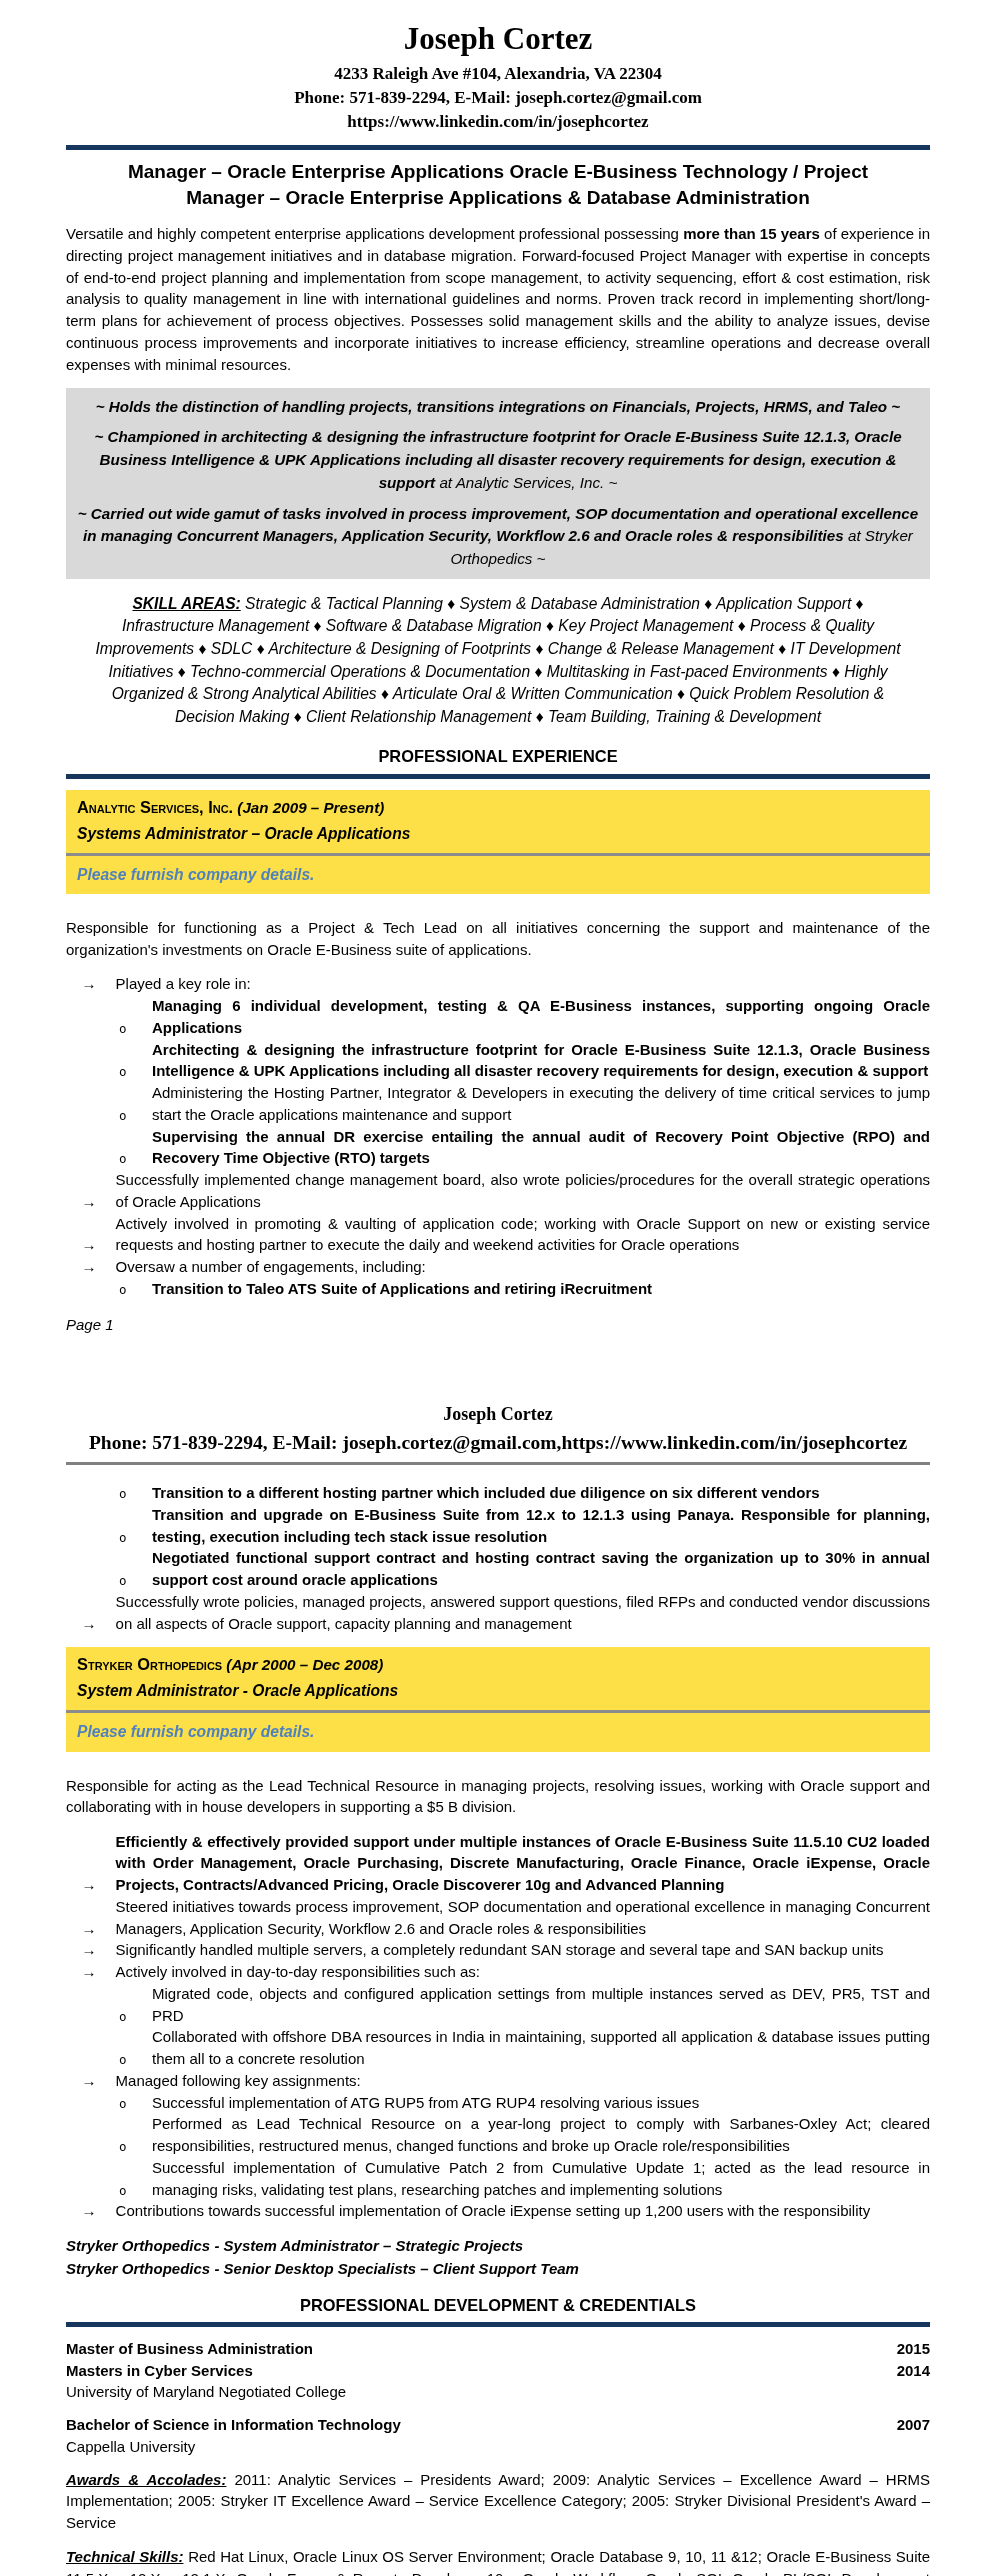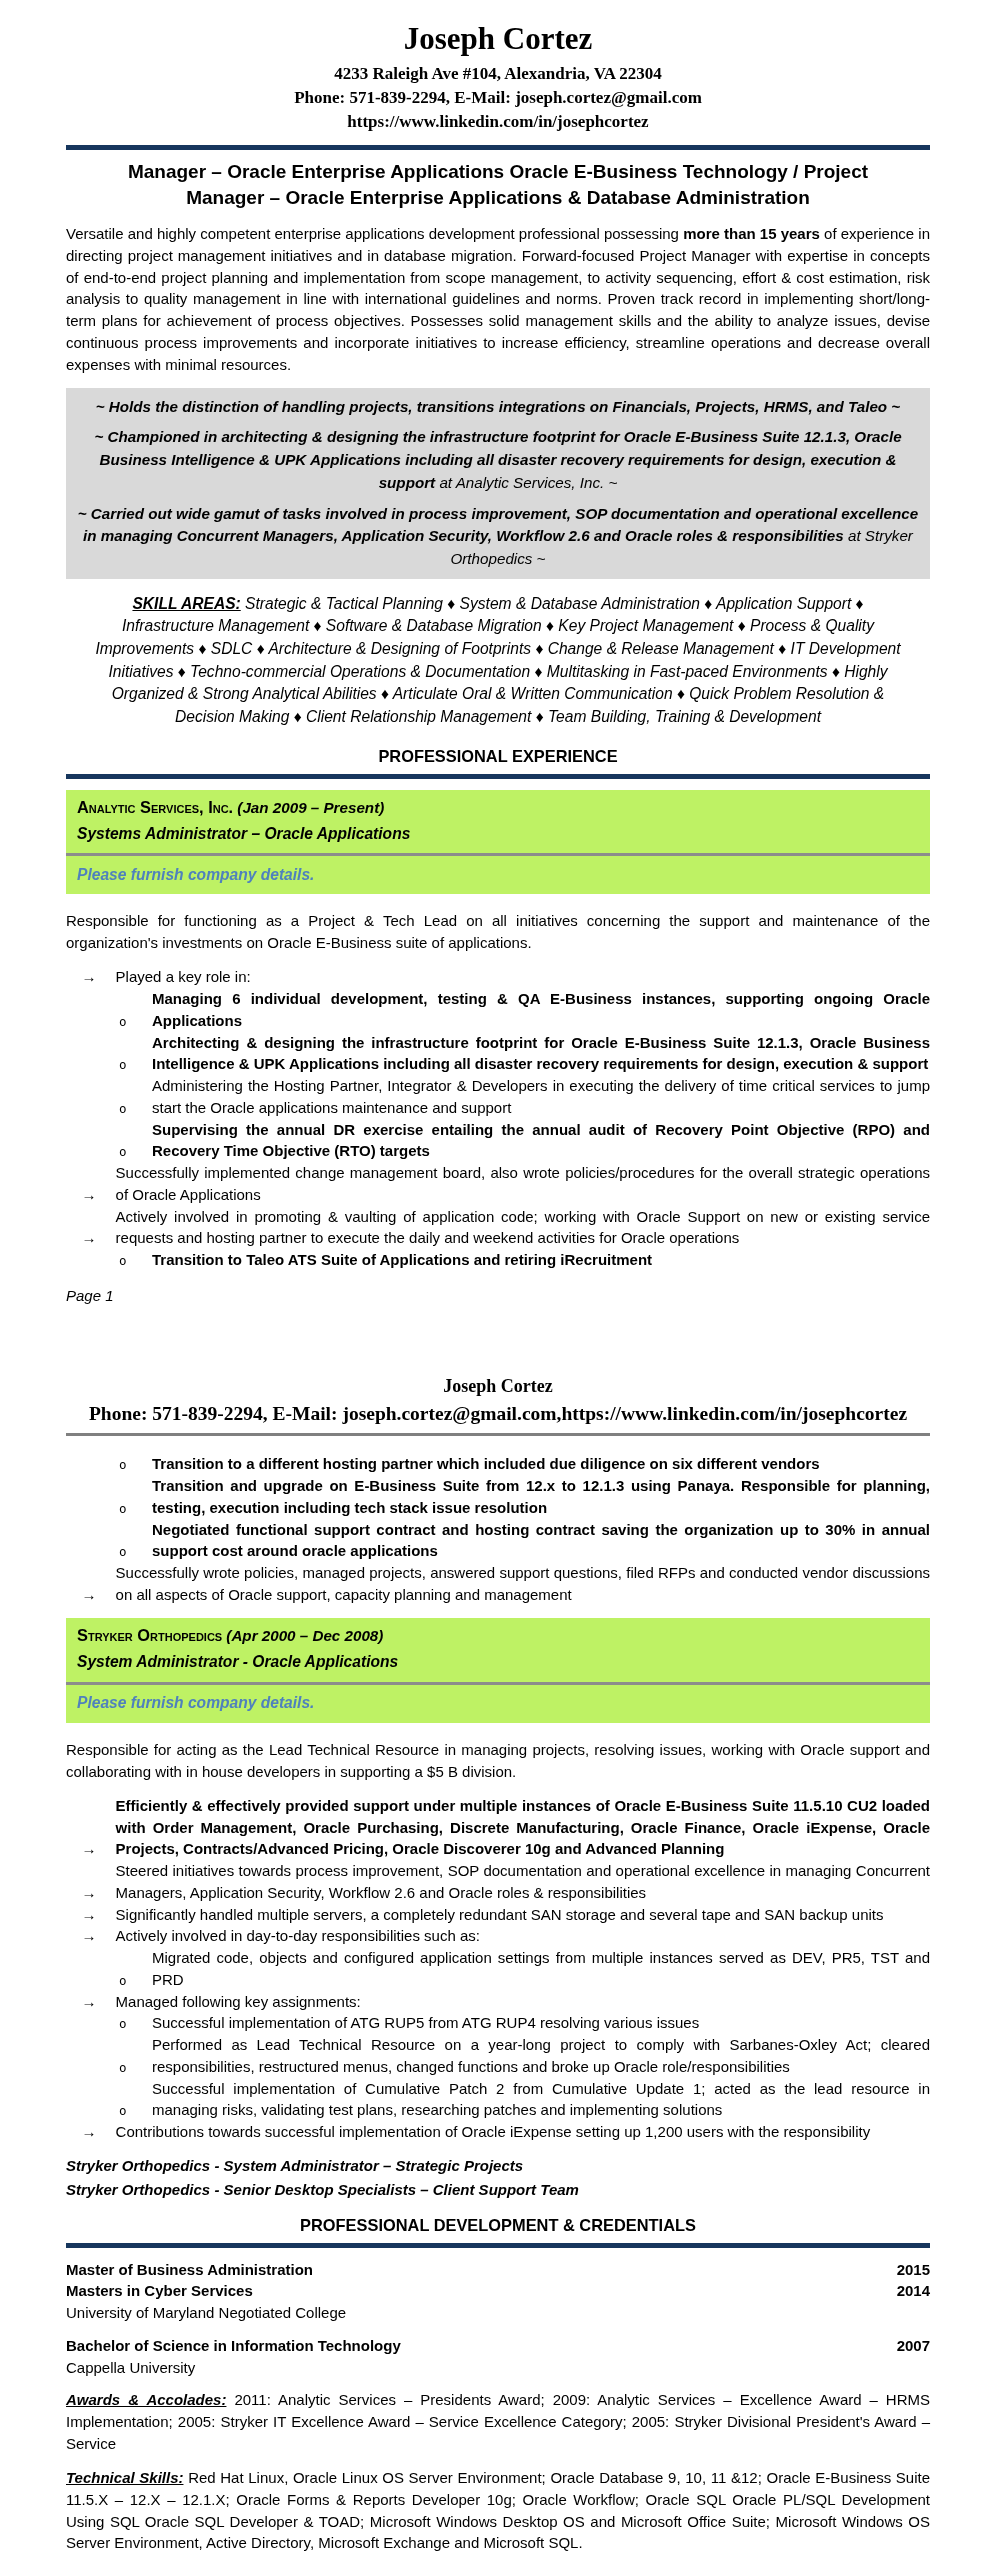--- a/index.html
+++ b/index.html
@@ -26,21 +26,21 @@
   
   .hl-block{background:#D9D9D9;padding:7.8px 11px;margin:7.8px 0 14px 0;}
   .hl-block p{margin:0 0 7.8px 0;font-size:15.2px;line-height:1.5;}
   .hl-block p:last-child{margin-bottom:0;}
 
   .skills{margin:14px 23.4px 17px 23.4px;font-size:15.6px;font-style:italic;line-height:1.45;}
 
   .sec-head{font-size:16.4px;font-weight:bold;margin:14px 0 3.1px 0;}
 
   
-  .job-block{background:#bef264;padding:6.2px 11px 7.8px 11px;margin:0 0 16px 0;}
+  .job-block{background:#fde047;padding:6.2px 11px 7.8px 11px;margin:0 0 23px 0;}
   .job-company{font-weight:bold;font-variant:small-caps;font-size:16.4px;}
   .job-dates{font-weight:bold;font-style:italic;font-size:15.2px;}
   .job-role{font-weight:bold;font-style:italic;font-size:15.6px;margin-top:3.1px;}
   .job-sep{border:none;height:3.1px;background:#8C8C8C;margin:7.8px -11px;}
   .job-note{color:#4F81BD;font-weight:bold;font-style:italic;font-size:15.6px;}
 
   
   .brow{display:flex;align-items:flex-end;}
   .brow .txt{flex:1;text-align:justify;}
   .l1{padding-left:15.6px;}
@@ -136,20 +136,24 @@
         <span class="txt b">Supervising the annual DR exercise entailing the annual audit of Recovery Point Objective (RPO) and Recovery Time Objective (RTO) targets</span>
       </div>
     <div class="brow l1">
         <span class="g g-arrow"></span>
         <span class="txt">Successfully implemented change management board, also wrote policies/procedures for the overall strategic operations of Oracle Applications</span>
       </div>
     <div class="brow l1">
         <span class="g g-arrow"></span>
         <span class="txt">Actively involved in promoting &amp; vaulting of application code; working with Oracle Support on new or existing service requests and hosting partner to execute the daily and weekend activities for Oracle operations</span>
       </div>
+    <div class="brow l1">
+        <span class="g g-arrow"></span>
+        <span class="txt">Oversaw a number of engagements, including:</span>
+      </div>
     <div class="brow l2">
         <span class="g g-circle"></span>
         <span class="txt b">Transition to Taleo ATS Suite of Applications and retiring iRecruitment</span>
       </div>
   </div>
 
   <div class="page-num">Page 1</div>
 
   <div class="hdr2">
     <div class="hdr2-name">Joseph Cortez</div>
@@ -202,20 +206,24 @@
         <span class="txt">Significantly handled multiple servers, a completely redundant SAN storage and several tape and SAN backup units</span>
       </div>
     <div class="brow l1">
         <span class="g g-arrow"></span>
         <span class="txt">Actively involved in day-to-day responsibilities such as:</span>
       </div>
     <div class="brow l2">
         <span class="g g-circle"></span>
         <span class="txt">Migrated code, objects and configured application settings from multiple instances served as DEV, PR5, TST and PRD</span>
       </div>
+    <div class="brow l2">
+        <span class="g g-circle"></span>
+        <span class="txt">Collaborated with offshore DBA resources in India in maintaining, supported all application &amp; database issues putting them all to a concrete resolution</span>
+      </div>
     <div class="brow l1">
         <span class="g g-arrow"></span>
         <span class="txt">Managed following key assignments:</span>
       </div>
     <div class="brow l2">
         <span class="g g-circle"></span>
         <span class="txt">Successful implementation of ATG RUP5 from ATG RUP4 resolving various issues</span>
       </div>
     <div class="brow l2">
         <span class="g g-circle"></span>

